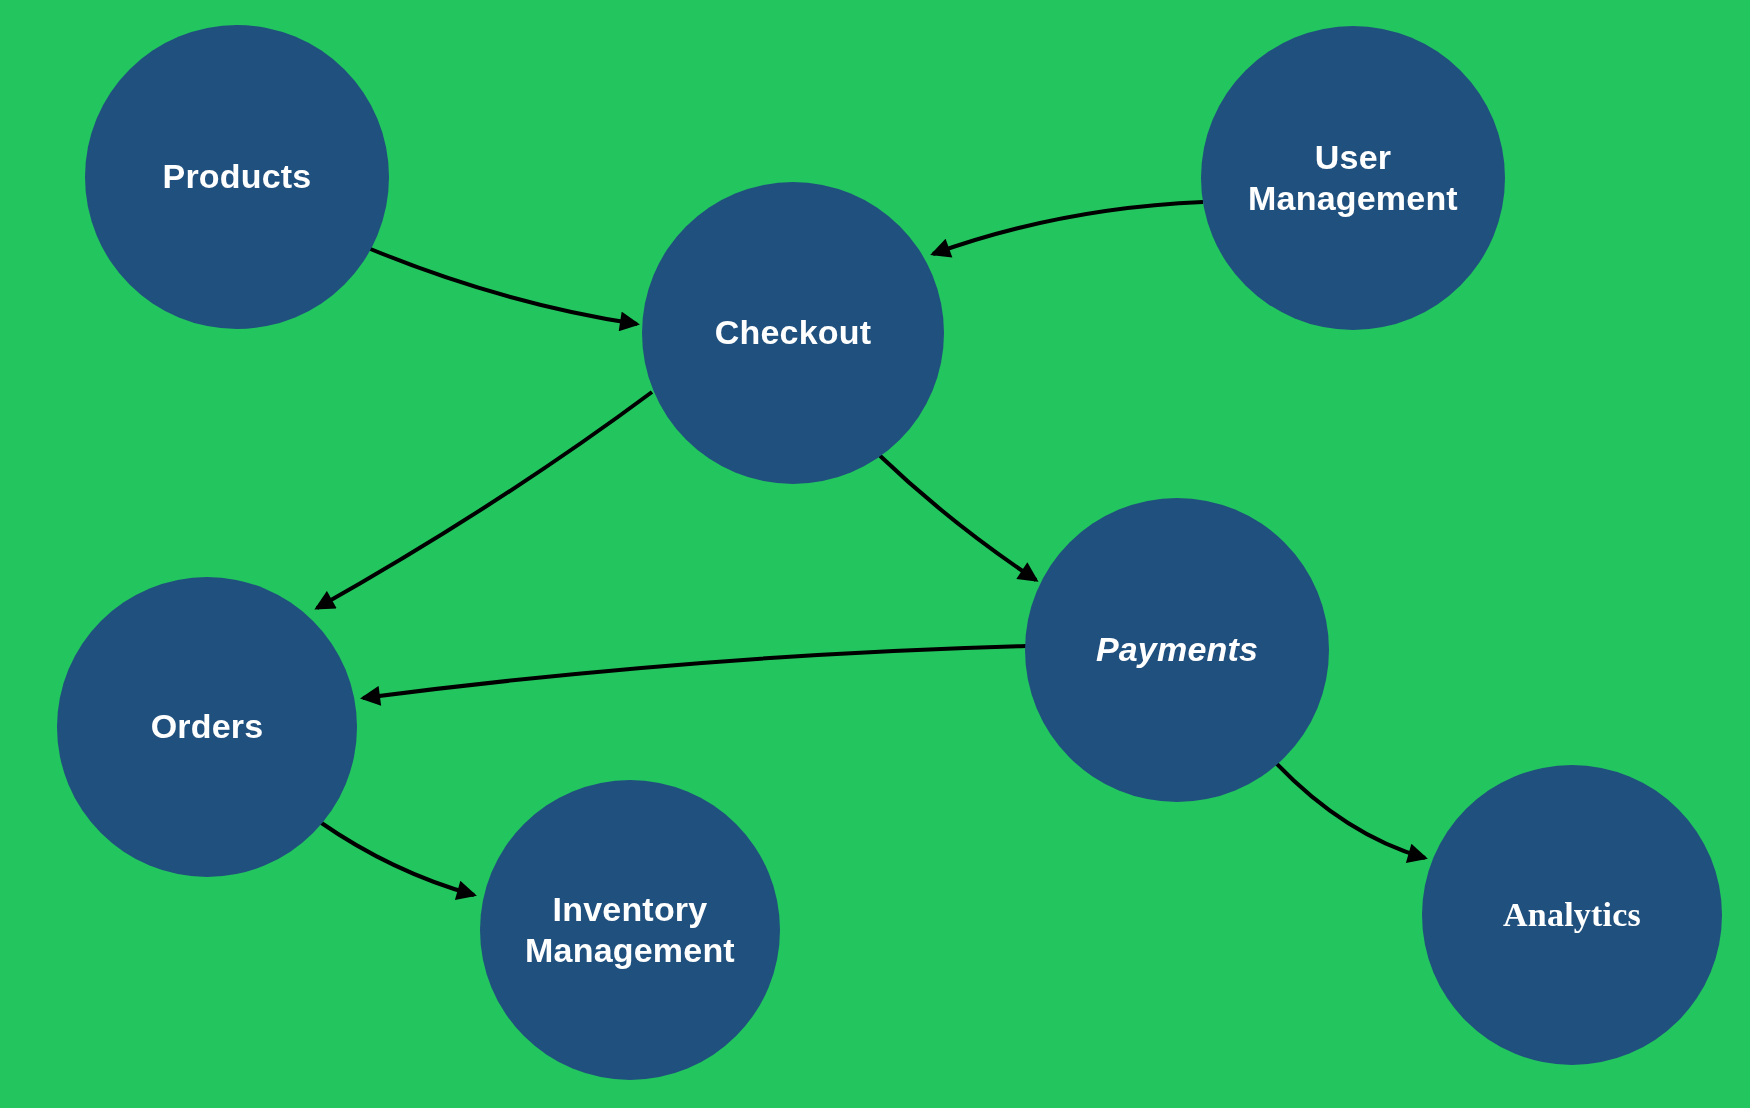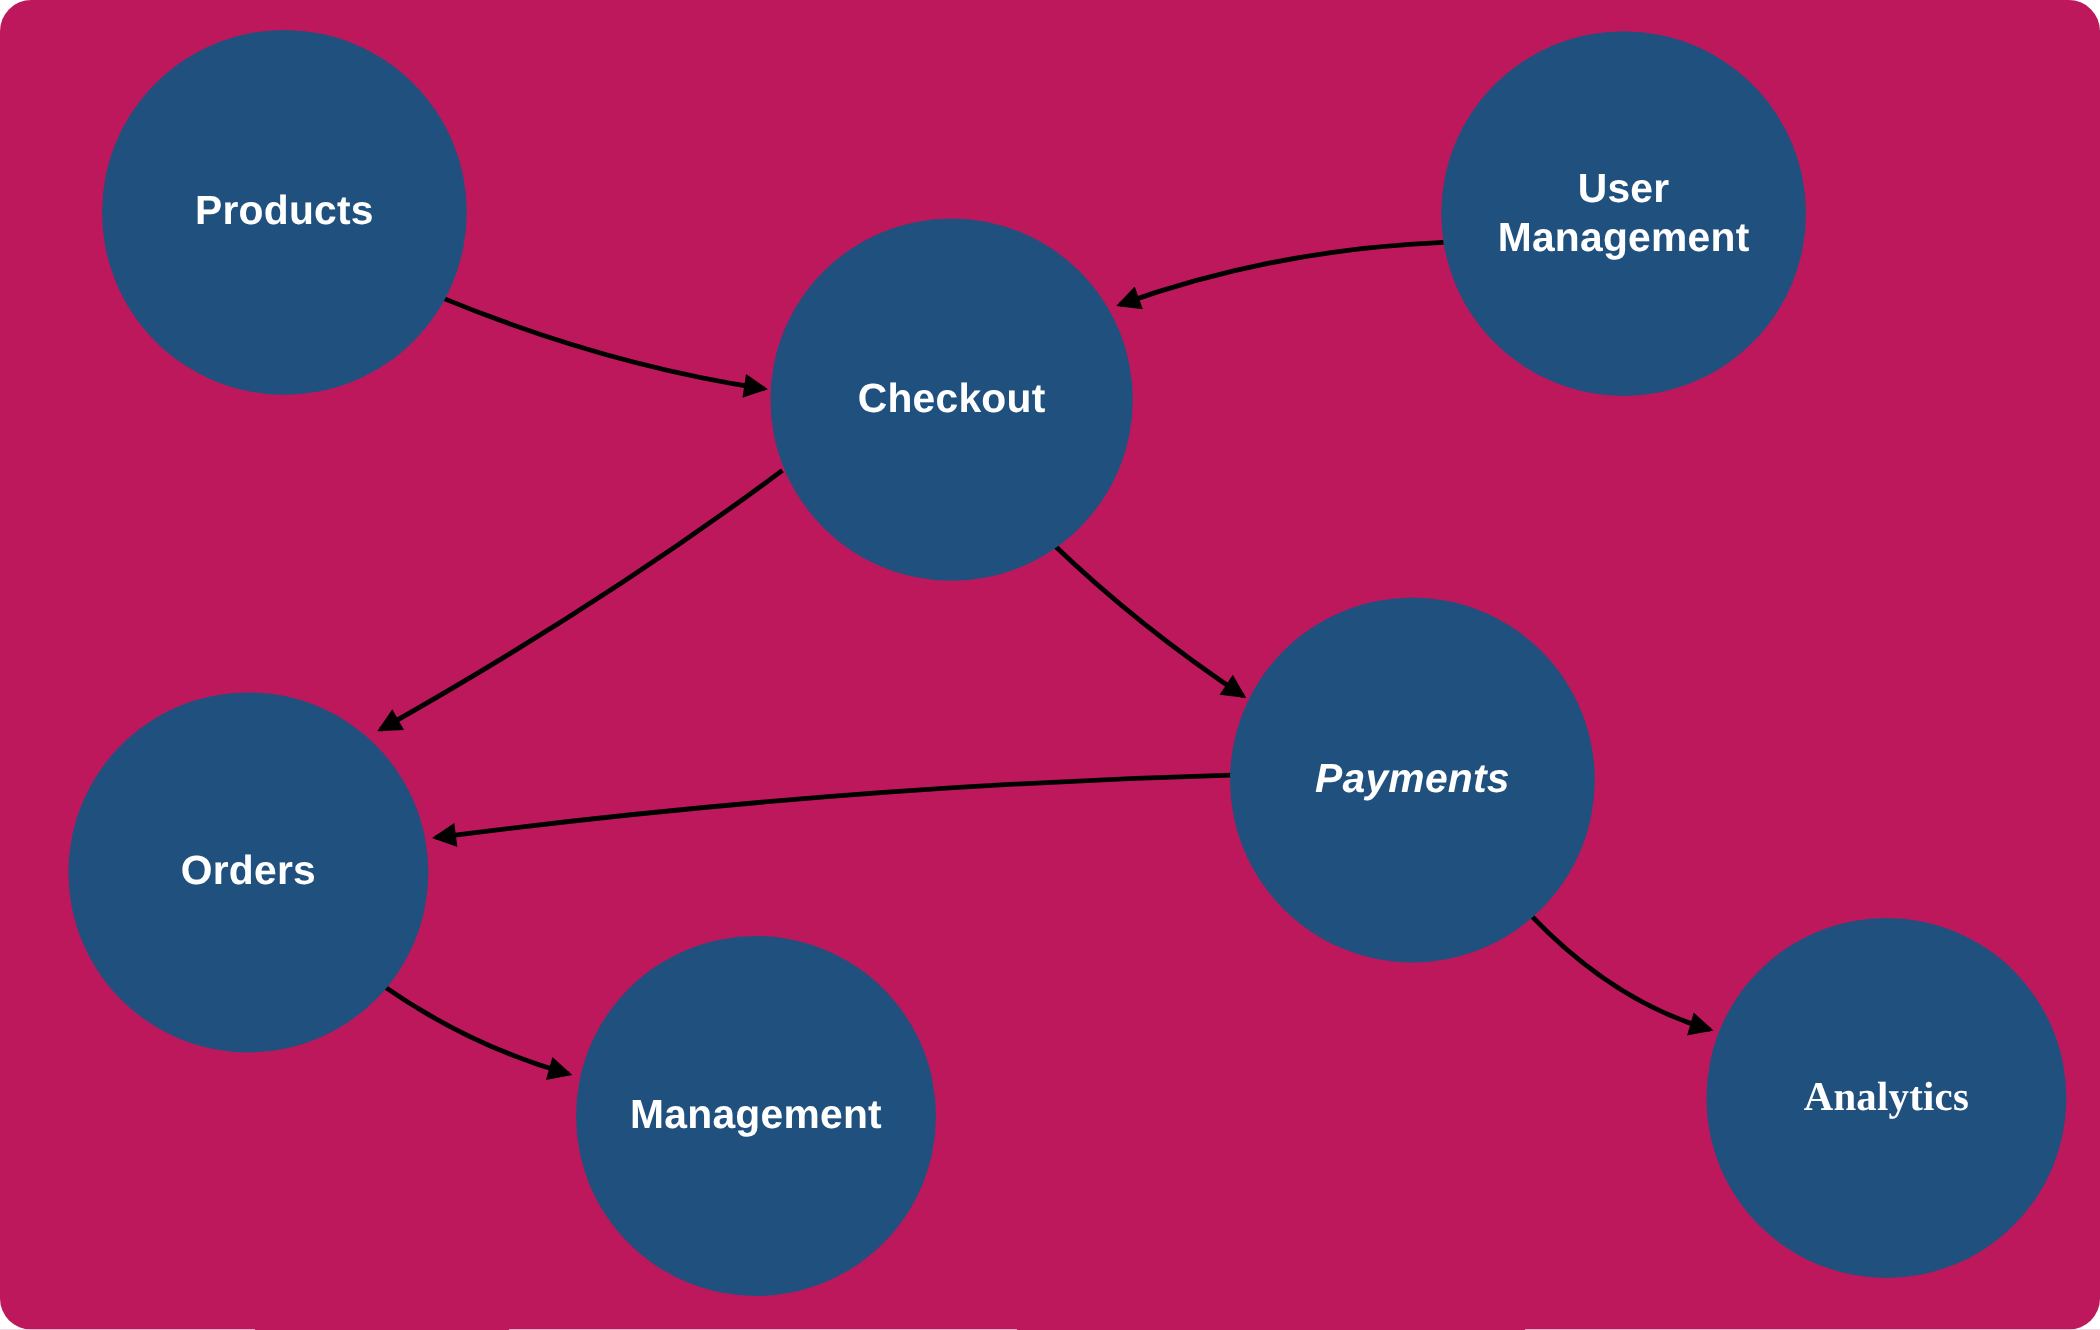--- a/index.html
+++ b/index.html
@@ -5,23 +5,22 @@
   html, body {
     margin: 0;
     padding: 0;
     background: #ffffff;
     font-family: "Liberation Sans", sans-serif;
   }
   .canvas {
     position: relative;
     width: 1750px;
     height: 1108px;
-    background: #be185d;
+    background: #22c55e;
     overflow: hidden;
-    border-radius: 26px;
   }
   .edges-layer {
     position: absolute;
     left: 0;
     top: 0;
     width: 1750px;
     height: 1108px;
     pointer-events: none;
   }
   .edges-layer path.edge {
@@ -97,20 +96,21 @@
   </div>
 
   <div class="node" style="left: 57px; top: 577px; width: 300px; height: 300px; background: rgb(32, 80, 126); text-align: right;">
     <div class="node-label" style="color: rgb(255, 255, 255);">
           <span class="label-line">Orders</span>
         </div>
   </div>
 
   <div class="node" style="left: 480px; top: 780px; width: 300px; height: 300px; background: rgb(32, 80, 126);">
     <div class="node-label" style="color: rgb(255, 255, 255);">
+          <span class="label-line">Inventory</span>
           <span class="label-line">Management</span>
         </div>
   </div>
 
   <div class="node" style="left: 1422px; top: 765px; width: 300px; height: 300px; background: rgb(32, 80, 126);">
     <div class="node-label" style="color: rgb(255, 255, 255); font-family: Liberation Serif, serif;">
           <span class="label-line">Analytics</span>
         </div>
   </div>
 </div>

